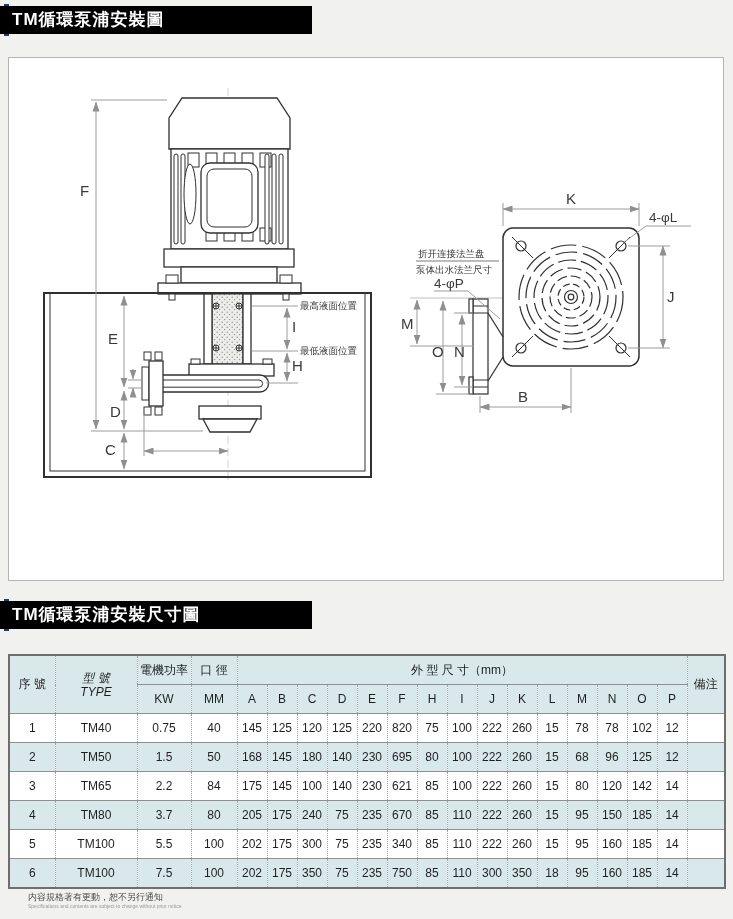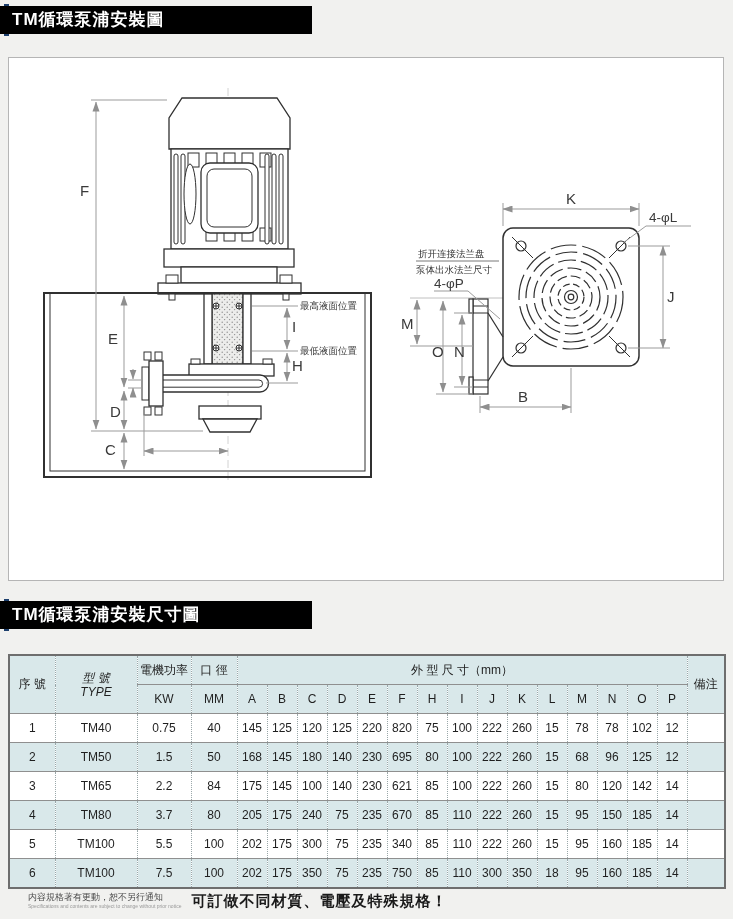--- a/index.html
+++ b/index.html
@@ -34,21 +34,21 @@
   .spec-table th,.spec-table td{
     border-top:1px solid #8f8f8f;border-bottom:1px solid #8f8f8f;
     border-left:1px dotted #9aa7a9;border-right:1px dotted #9aa7a9;
     text-align:center;vertical-align:middle;
     padding:0;height:28px;font-weight:normal;overflow:hidden;white-space:nowrap;
   }
   .spec-table thead th{background:#d9e8ea;}
   .spec-table tbody tr:nth-child(even) td{background:#d9e8ea;}
   .two-line div{line-height:14px;font-style:italic;}
 
-  .footer{position:absolute;left:28px;top:892px;display:flex;align-items:flex-start;gap:10px;}
+  .footer{position:absolute;left:28px;top:892px;display:flex;align-items:flex-start;gap:2px;}
   .footer .notice-cn{font-size:9px;color:#4a4a4a;line-height:11px;}
   .footer .notice-en{font-size:5px;color:#9a9a9a;line-height:6px;}
   .footer .custom{font-size:15px;font-weight:bold;color:#1a1a1a;letter-spacing:1px;line-height:18px;}
 
   svg text{fill:#3a3a3a;font-family:"Liberation Sans","DejaVu Sans",sans-serif;}
   .dim-letter{font-size:15px;}
   .dim-small{font-size:13.5px;}
   .cjk-note{font-size:9.5px;fill:#333;}
 </style>
 </head>
@@ -432,14 +432,13 @@
         <td></td>
       </tr>
     </tbody>
 </table>
 
 <div class="footer">
   <div>
     <div class="notice-cn">内容規格著有更動，恕不另行通知</div>
     <div class="notice-en">Specifications and contents are subject to change without prior notice</div>
   </div>
-  <div class="custom">可訂做不同材質、電壓及特殊規格！</div>
 </div>
 
 </body></html>

